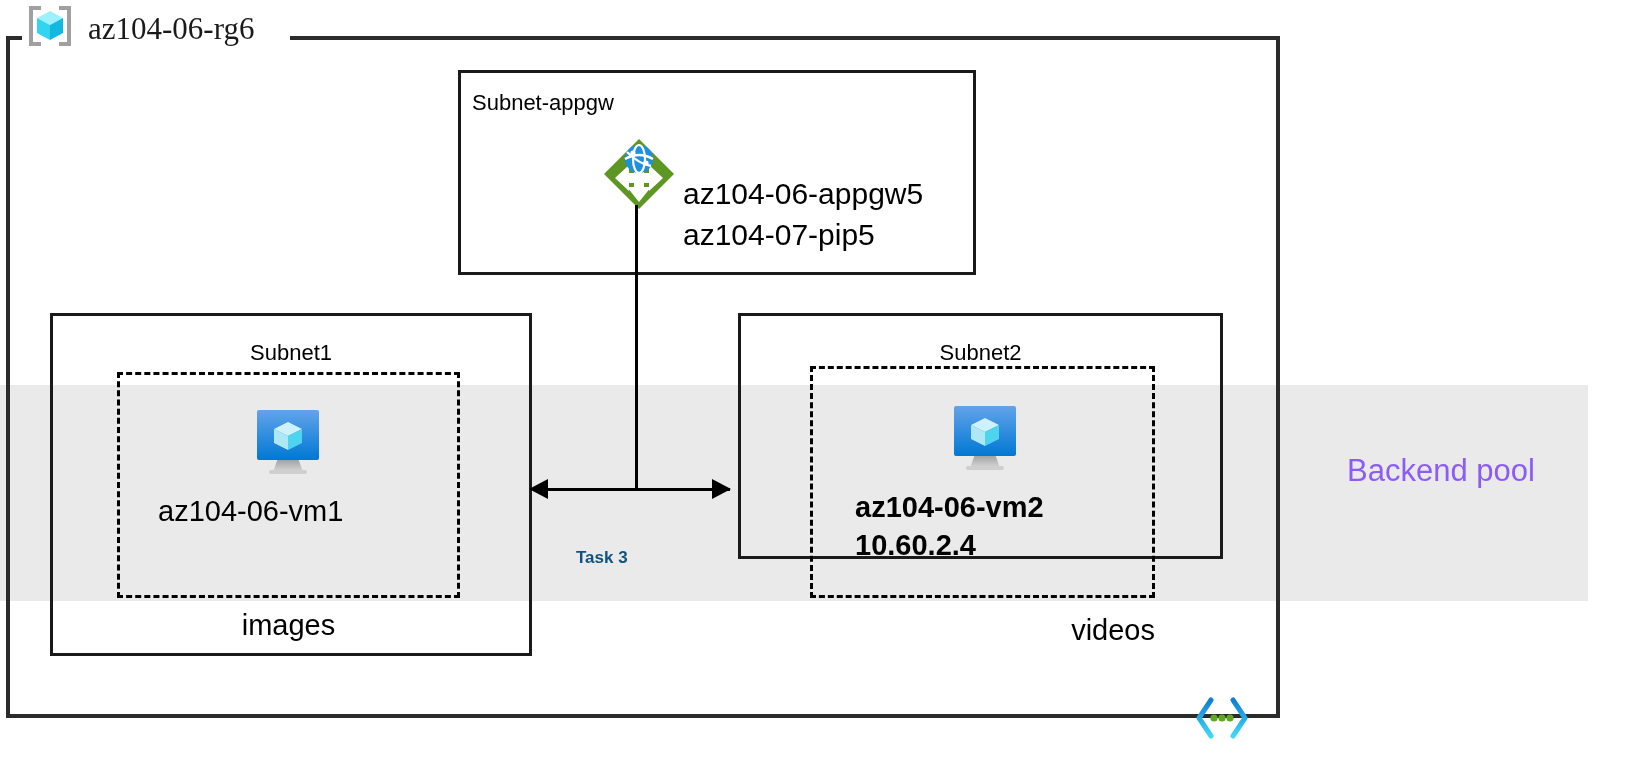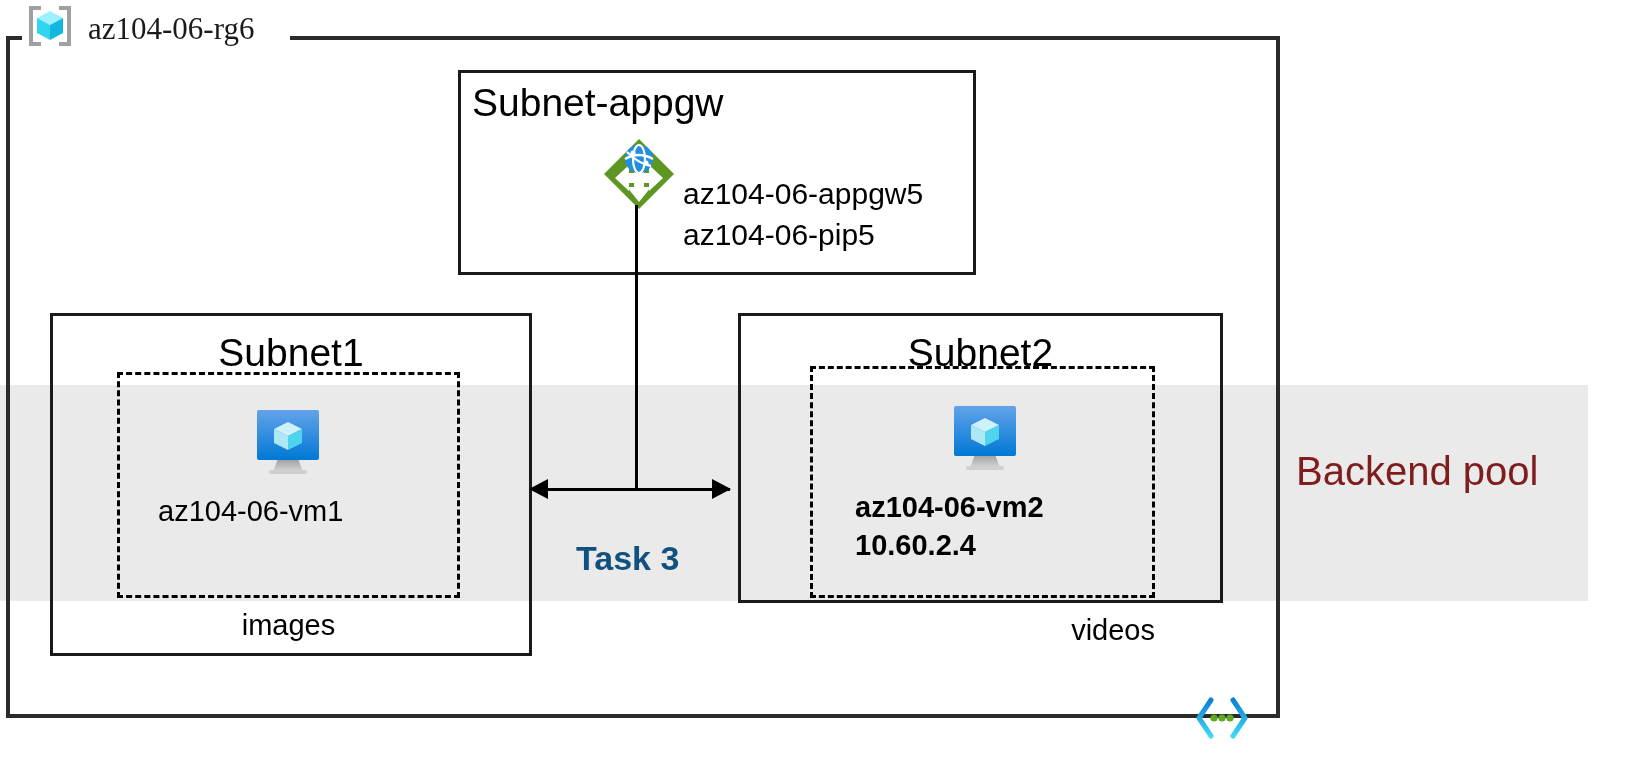--- a/index.html
+++ b/index.html
@@ -26,24 +26,25 @@
     left: 0px;
     top: 385px;
     width: 1588px;
     height: 216px;
     background: #eaeaea;
   }
   .backend-pool-label {
     left: 1296px;
     top: 452px;
     width: 290px;
-    font-size: 40px;
+    font-size: 31px;
     line-height: 38px;
-    color: #7f1d1d;
-    white-space: nowrap;
+    color: #8b5cf6;
+    white-space: nowrap;
+    text-align: center;
   }
 
   
   .rg-border-top-stub {
     left: 6px;
     top: 36px;
     width: 16px;
     height: 4px;
     background: #2b2b2b;
   }
@@ -107,25 +108,25 @@
   .subnet1 {
     left: 50px;
     top: 313px;
     width: 482px;
     height: 343px;
   }
   .subnet2 {
     left: 738px;
     top: 313px;
     width: 485px;
-    height: 290px;
+    height: 246px;
   }
   .subnet-title {
     position: absolute;
-    font-size: 39px;
+    font-size: 22px;
     line-height: 38px;
     color: #000000;
     white-space: nowrap;
   }
   .subnet-title-appgw {
     left: 472px;
     top: 84px;
     text-align: left;
   }
   .subnet-title-centered {
@@ -191,21 +192,21 @@
   }
   .arrow-head-right {
     left: 712px;
     border-top: 10px solid transparent;
     border-bottom: 10px solid transparent;
     border-left: 19px solid #000000;
   }
   .task-label {
     left: 576px;
     top: 541px;
-    font-size: 34px;
+    font-size: 17px;
     line-height: 34px;
     font-weight: bold;
     color: #11517f;
     white-space: nowrap;
   }
 
   
   .vm-block { position: absolute; text-align: left; }
   .vm1 { left: 158px; top: 402px; width: 260px; }
   .vm2 { left: 855px; top: 398px; width: 260px; font-weight: bold; }
@@ -290,21 +291,21 @@
       <path d="M25 22 Q39 14 53 22" fill="none" stroke="#ffffff" stroke-width="2.4"></path>
       <path d="M27 15 Q39 27 51 29" fill="none" stroke="#ffffff" stroke-width="2.4"></path>
       <ellipse cx="39" cy="22" rx="6" ry="14" fill="none" stroke="#ffffff" stroke-width="2.2"></ellipse>
       <circle cx="33" cy="16" r="2.6" fill="#ffffff"></circle>
       <circle cx="46" cy="26" r="2.6" fill="#ffffff"></circle>
     </svg>
   </div>
 
   <div class="abs appgw-text">
     <div>az104-06-appgw5</div>
-    <div>az104-06-pip5</div>
+    <div>az104-07-pip5</div>
   </div>
 
   <div class="abs connector-vertical"></div>
 
   <div class="abs subnet-box subnet1">
     <div class="subnet-title subnet-title-centered">Subnet1</div>
   </div>
   <div class="dashed-box dashed1"></div>
 
   <div class="vm-block vm1">

